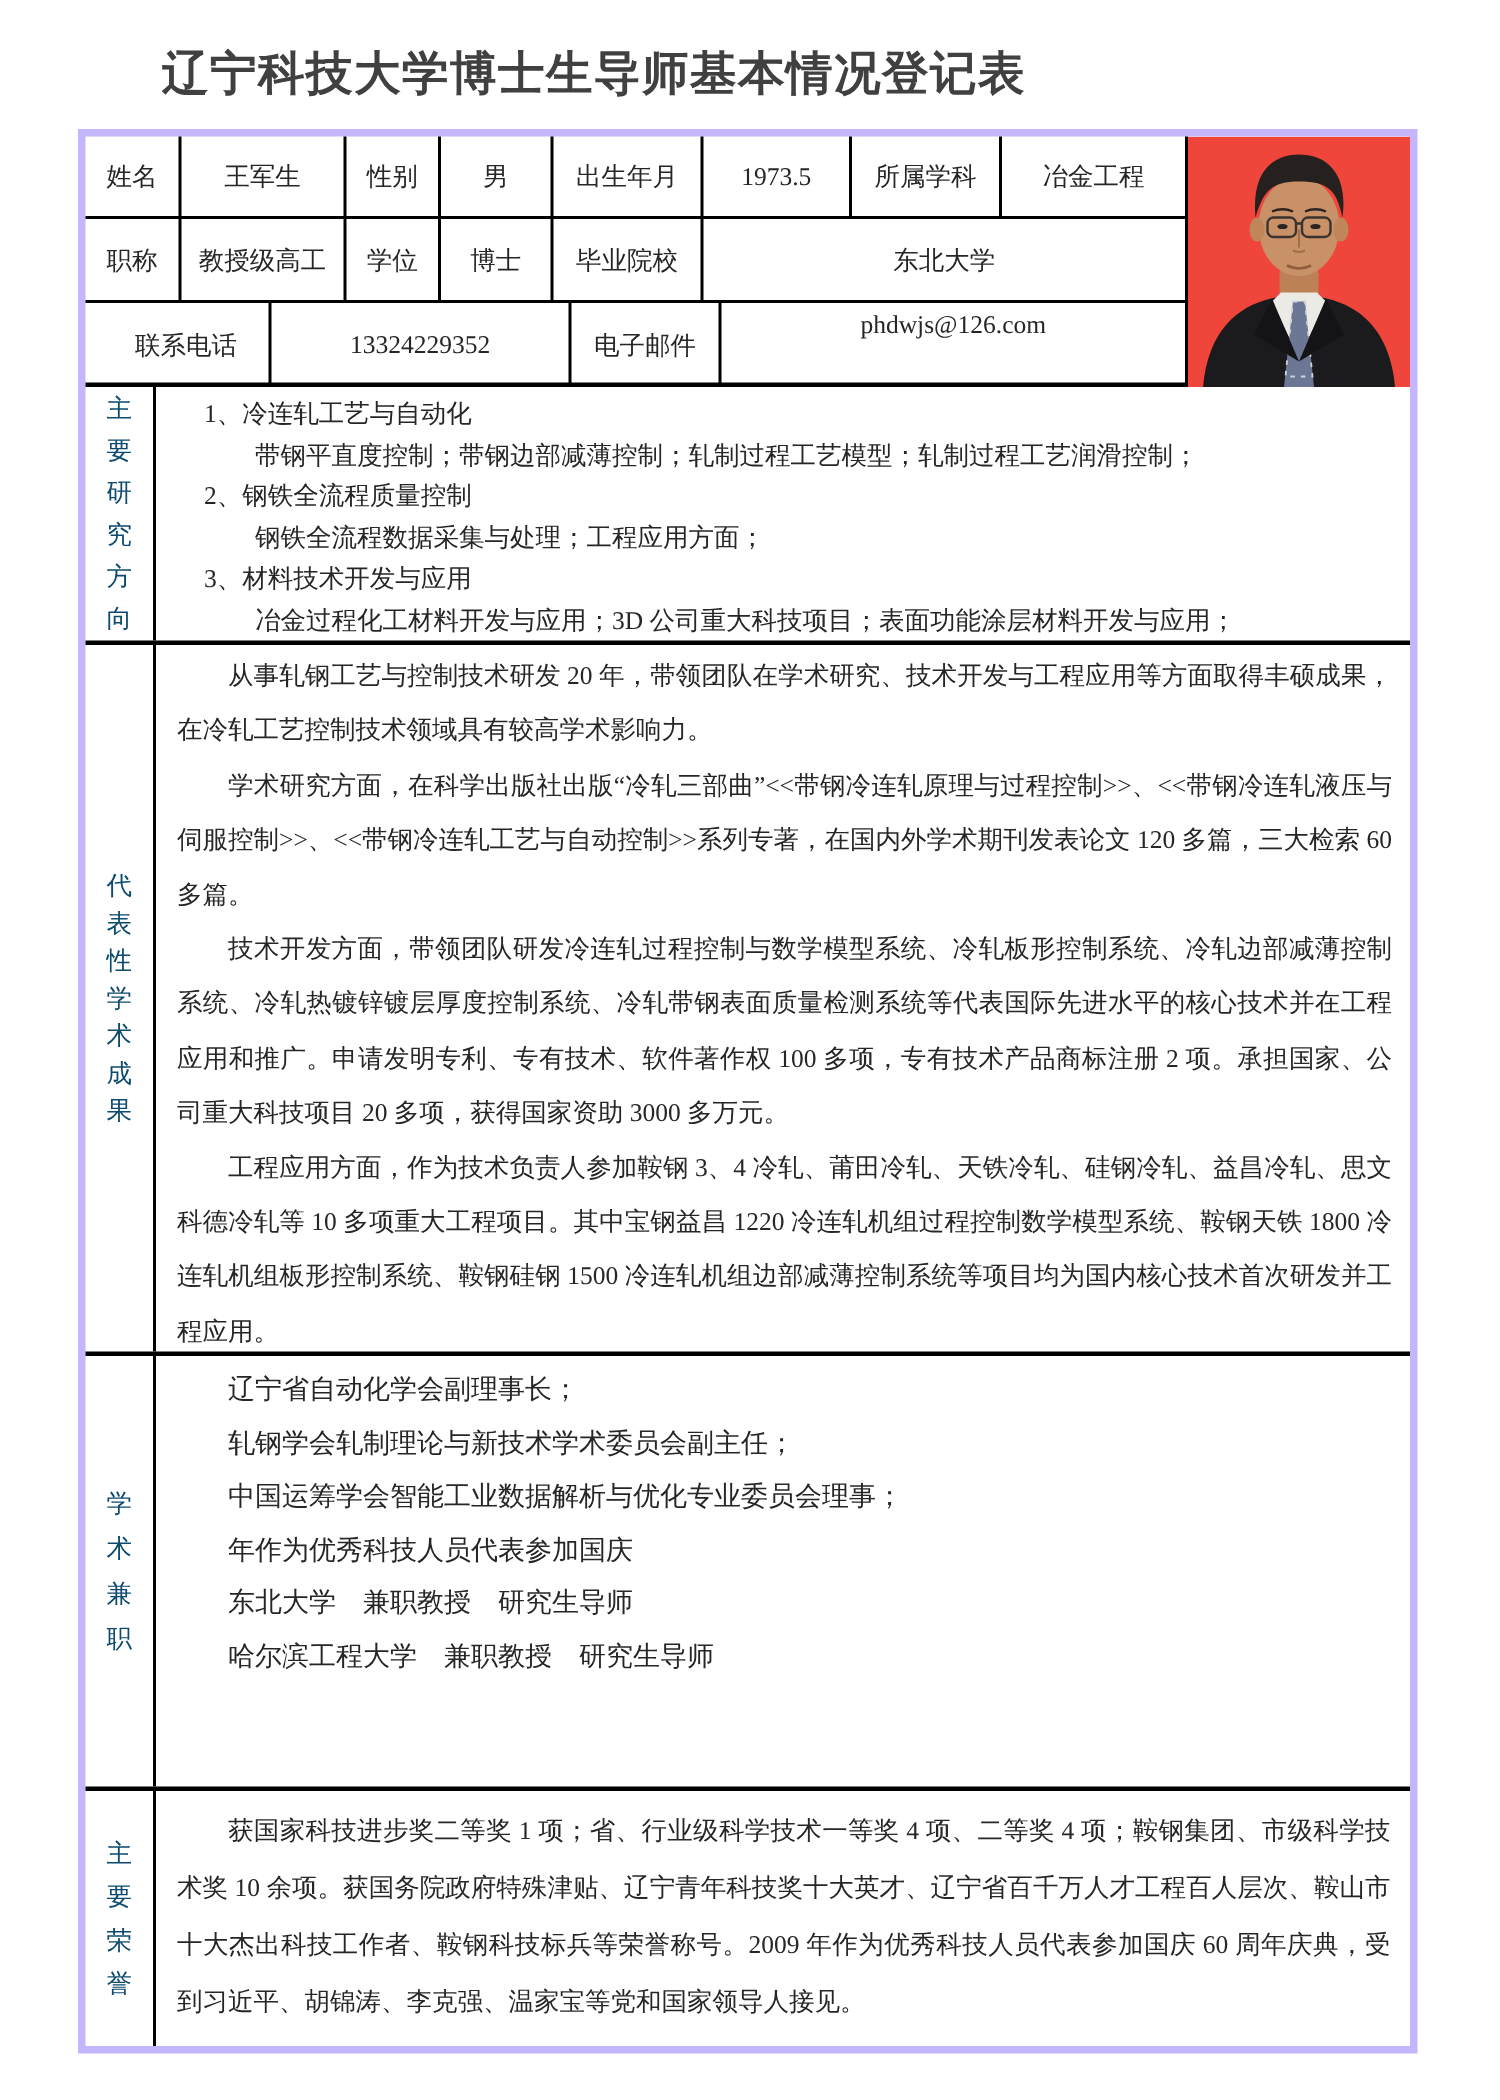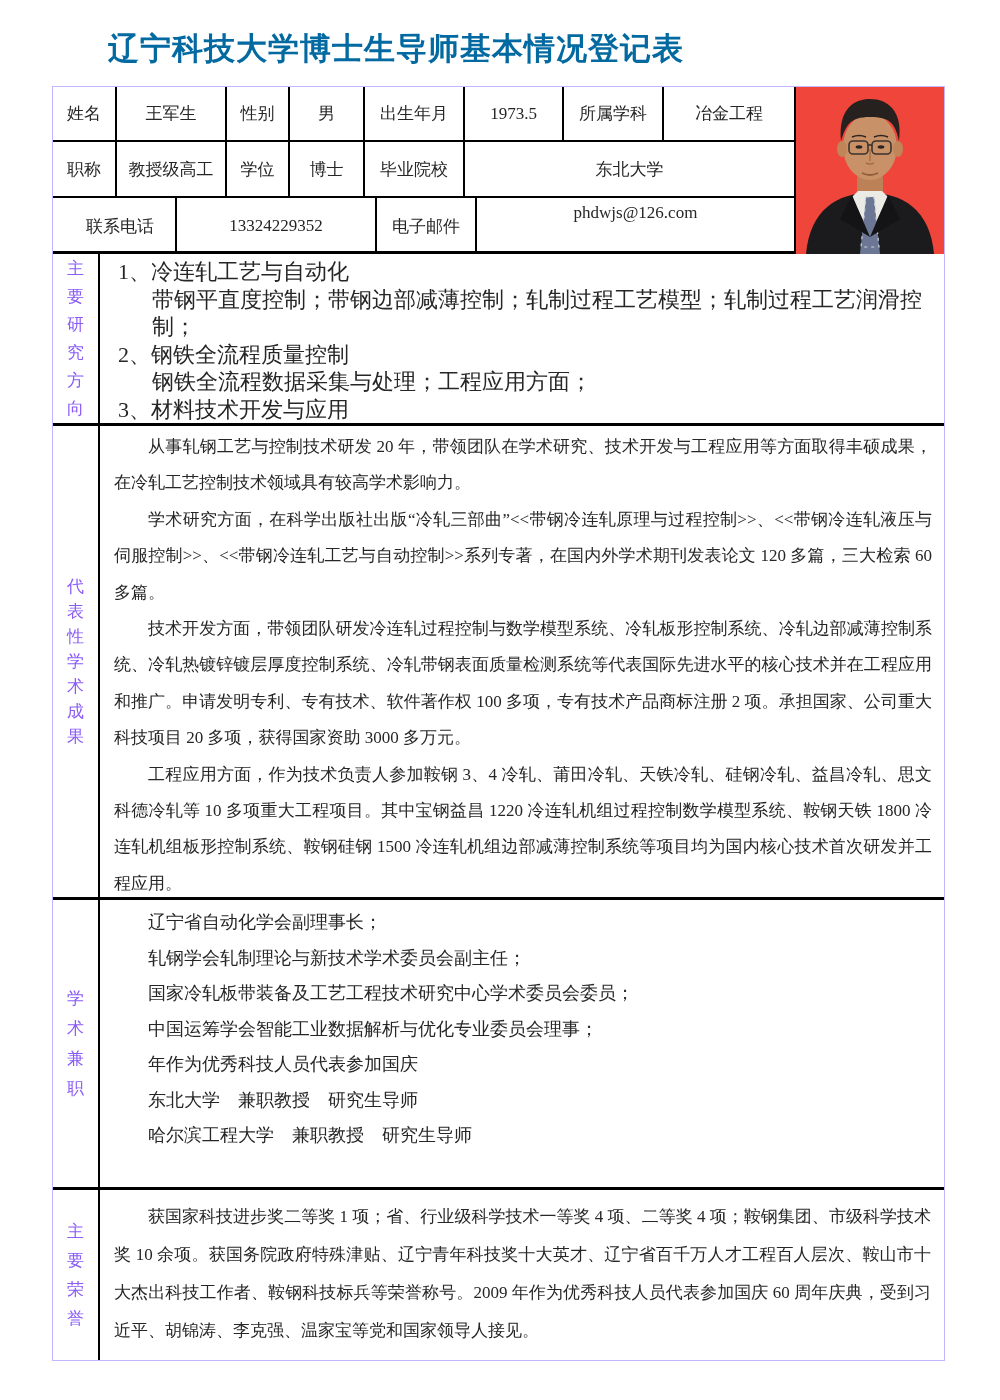--- a/index.html
+++ b/index.html
@@ -5,25 +5,25 @@
   * { margin:0; padding:0; box-sizing:border-box; }
   html,body { background:#ffffff; }
   body {
     width:1000px; height:1400px;
     font-family:"Liberation Serif","DejaVu Serif",serif;
     color:#262626; position:relative;
   }
   .doc-title {
     position:absolute; left:0; top:28px; width:792px;
     text-align:center; font-size:31px; font-weight:bold;
-    letter-spacing:1px; color:#0369a1;
+    letter-spacing:1px; color:#404040;
   }
   .reg-table {
     position:absolute; left:52px; top:86px; width:893px;
-    border:1px solid #c4b5fd;
+    border:5px solid #c4b5fd;
     background:#fff;
   }
   
   .header-block { position:relative; border-bottom:3px solid #000; height:167px; }
   .hrow { display:flex; margin-right:148px; }
   .hrow-1 { height:55px; border-bottom:2px solid #000; }
   .hrow-2 { height:56px; border-bottom:2px solid #000; }
   .hrow-3 { height:56px;padding-left:12px; }
   .cell {
     border-right:2px solid #000;
@@ -40,30 +40,30 @@
   .photo-cell svg { display:block; width:100%; height:100%; }
   
   .section { display:flex; }
   .section.sep { border-bottom:3px solid #000; }
   .label-cell {
     width:47px; border-right:2px solid #000; flex:0 0 47px;
     display:flex; align-items:center; justify-content:center;
   }
   .v-label {
     width:19px; word-break:break-all; text-align:center;
-    font-size:17px; color:#8b5cf6;
+    font-size:17px; color:#0c4a6e;
   }
   .research   .v-label { line-height:28px; }
   .achieve    .v-label { line-height:25px;font-family:Liberation Serif, serif; }
   .positions  .v-label { line-height:30px; }
   .honors     .v-label { line-height:29px; }
   .content-cell { flex:1 1 auto; overflow:hidden; }
   
   .research { height:172px; }
-  .research .content-cell { padding:4px 10px 0 18px; font-size:22px; line-height:27.5px; }
+  .research .content-cell { padding:4px 10px 0 32px; font-size:17px; line-height:27.5px; }
   .research .line.detail { padding-left:34px; }
   
   .achieve { height:474px; }
   .achieve .content-cell { padding:3px 12px 0 14px; font-size:17px; line-height:36.4px; }
   .achieve p { text-indent:2em; text-align:justify; }
   
   .positions { height:290px; }
   .positions .content-cell { padding:5px 10px 0 48px; font-size:18px; line-height:35.5px; }
   
   .honors { height:170px; }
@@ -171,21 +171,20 @@
     </div>
   </div>
 
   <div class="section positions sep">
     <div class="label-cell">
       <div class="v-label">学术兼职</div>
     </div>
     <div class="content-cell">
       <div class="line">辽宁省自动化学会副理事长；</div>
       <div class="line">轧钢学会轧制理论与新技术学术委员会副主任；</div>
-      <div class="line">国家冷轧板带装备及工艺工程技术研究中心学术委员会委员；</div>
       <div class="line">中国运筹学会智能工业数据解析与优化专业委员会理事；</div>
       <div class="line">年作为优秀科技人员代表参加国庆</div>
       <div class="line">东北大学　兼职教授　研究生导师</div>
       <div class="line">哈尔滨工程大学　兼职教授　研究生导师</div>
     </div>
   </div>
 
   <div class="section honors">
     <div class="label-cell">
       <div class="v-label">主要荣誉</div>

